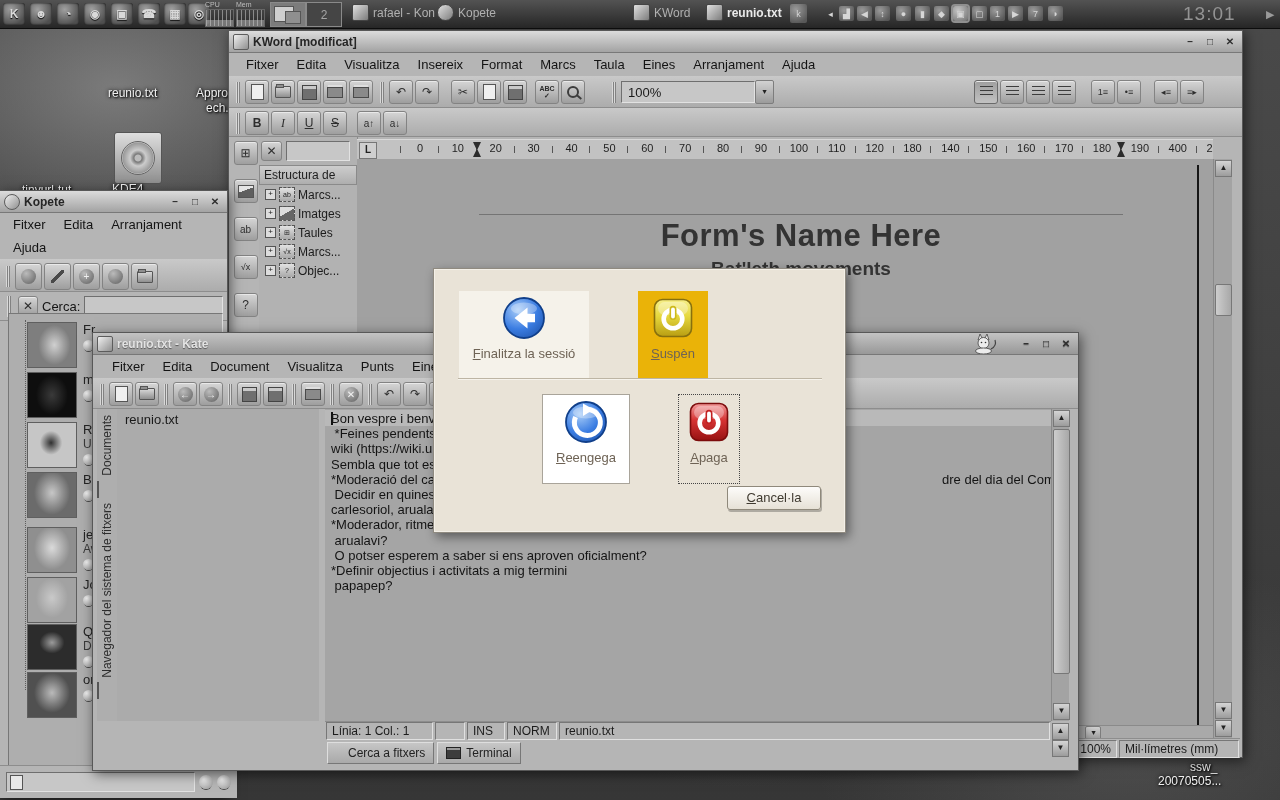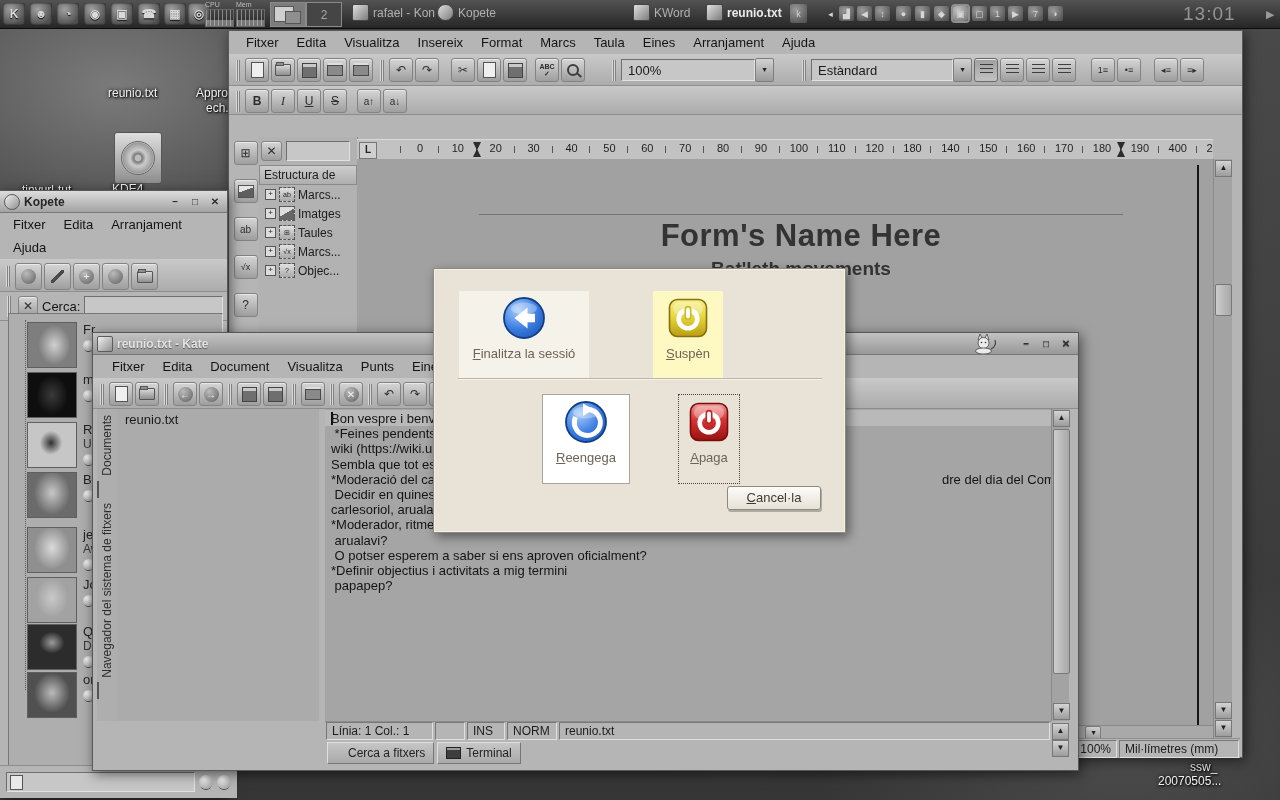--- a/index.html
+++ b/index.html
@@ -163,20 +163,28 @@
   <div class="dlabel" style="left:108px;top:86px;">reunio.txt</div>
   <div class="dlabel" style="left:196px;top:86px;">Appro</div>
   <div class="dlabel" style="left:206px;top:101px;">ech...</div>
   <div class="cdicon" style="left:114px;top:132px;"></div>
   <div class="dlabel" style="left:112px;top:182px;">KDE4</div>
   <div class="dlabel" style="left:22px;top:183px;">tinyurl-tut</div>
   <div class="dlabel" style="left:1190px;top:760px;">ssw_</div>
   <div class="dlabel" style="left:1158px;top:774px;">20070505...</div>
 
   <div class="win" style="left:228px;top:30px;width:1013px;height:726px;">
+    <div class="tbar">
+      <span class="wico"></span>
+      <span>KWord [modificat]</span>
+      <span class="grow"></span>
+      <span class="wbtn wb-min"></span>
+      <span class="wbtn wb-max"></span>
+      <span class="wbtn wb-close"></span>
+    </div>
     <div class="mbar" style="padding-left:8px;">
       <span>Fitxer</span>
       <span>Edita</span>
       <span>Visualitza</span>
       <span>Insereix</span>
       <span>Format</span>
       <span>Marcs</span>
       <span>Taula</span>
       <span>Eines</span>
       <span>Arranjament</span>
@@ -221,27 +229,20 @@
               <span class="inner-abc">ABC<br>✓</span>
             </span>
         <span class="chip">
               <span class="inner-mag"></span>
             </span>
       </div>
       <div class="grp" style="left:380px;">
         <span class="handle"></span>
         <span class="combo">
           <span class="cfield sunken" style="width:120px;">100%</span>
-          <span class="darr"></span>
-        </span>
-      </div>
-      <div class="grp" style="left:570px;">
-        <span class="handle"></span>
-        <span class="combo">
-          <span class="cfield sunken" style="width:128px;">Estàndard</span>
           <span class="darr"></span>
         </span>
       </div>
       <div class="grp" style="left:745px;">
         <span class="chip pressed">
               <span class="inner-lines"></span>
             </span>
         <span class="chip">
               <span class="inner-lines"></span>
             </span>
@@ -718,21 +719,21 @@
 
   <div class="dopt" style="left:25px;top:22px;width:130px;background:#f5f2ea;">
     <svg class="dlgicon" viewBox="0 0 48 48">
       <circle cx="24" cy="24" r="20" fill="url(#gl)" stroke="#103f8a" stroke-width="1.8"></circle>
       <ellipse cx="24" cy="14.5" rx="13" ry="6" fill="#fff" opacity="0.3"></ellipse>
       <path d="M27.5 13.5 L14.5 24 L27.5 34.5 L27.5 28.2 L35 28.2 L35 19.8 L27.5 19.8 Z" fill="#fff"></path>
     </svg>
     <div class="doptlabel">Finalitza la sessió</div>
   </div>
 
-  <div class="dopt" style="left:219px;top:22px;width:70px;background:#fef9c3;">
+  <div class="dopt" style="left:204px;top:22px;width:70px;background:#eab308;">
     <svg class="dlgicon" viewBox="0 0 48 48">
       <rect x="5.5" y="5.5" width="37" height="37" rx="8" fill="url(#gy)" stroke="#87700e" stroke-width="1.6"></rect>
       <rect x="9" y="8" width="30" height="13" rx="6.5" fill="#fff" opacity="0.32"></rect>
       <circle cx="24" cy="25" r="9.3" fill="none" stroke="#fff" stroke-width="4.6"></circle>
       <rect x="21.3" y="12.6" width="5.4" height="12.6" rx="2.7" fill="#fff" stroke="#cdb91c" stroke-width="1.6"></rect>
     </svg>
     <div class="doptlabel">Suspèn</div>
   </div>
 
 

